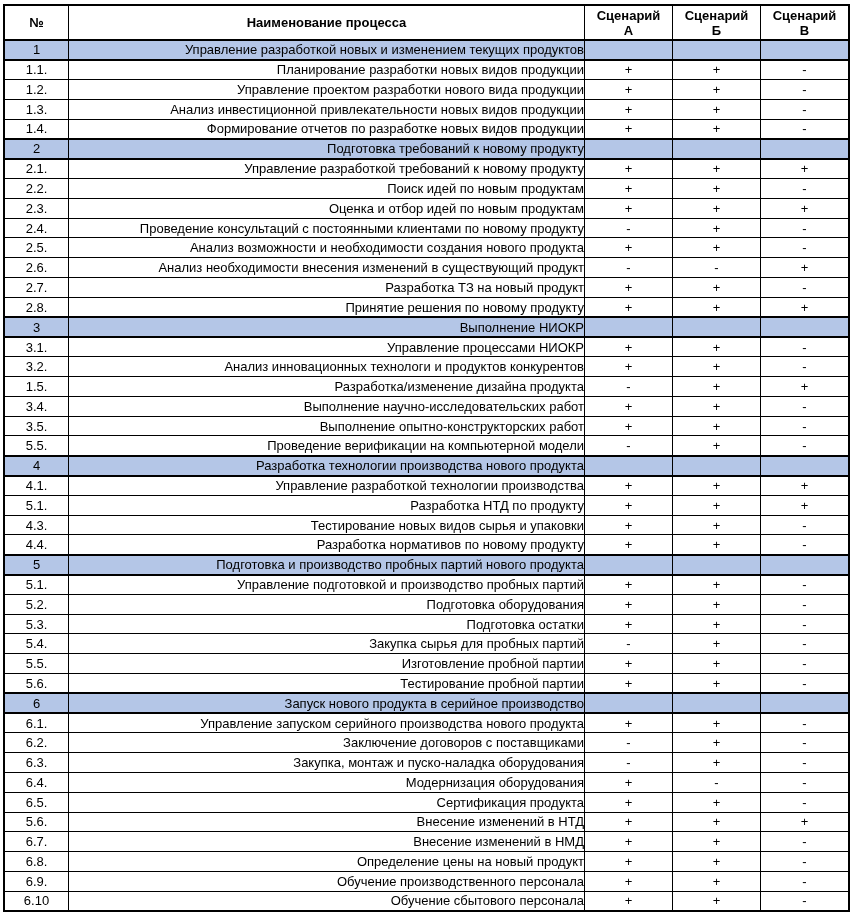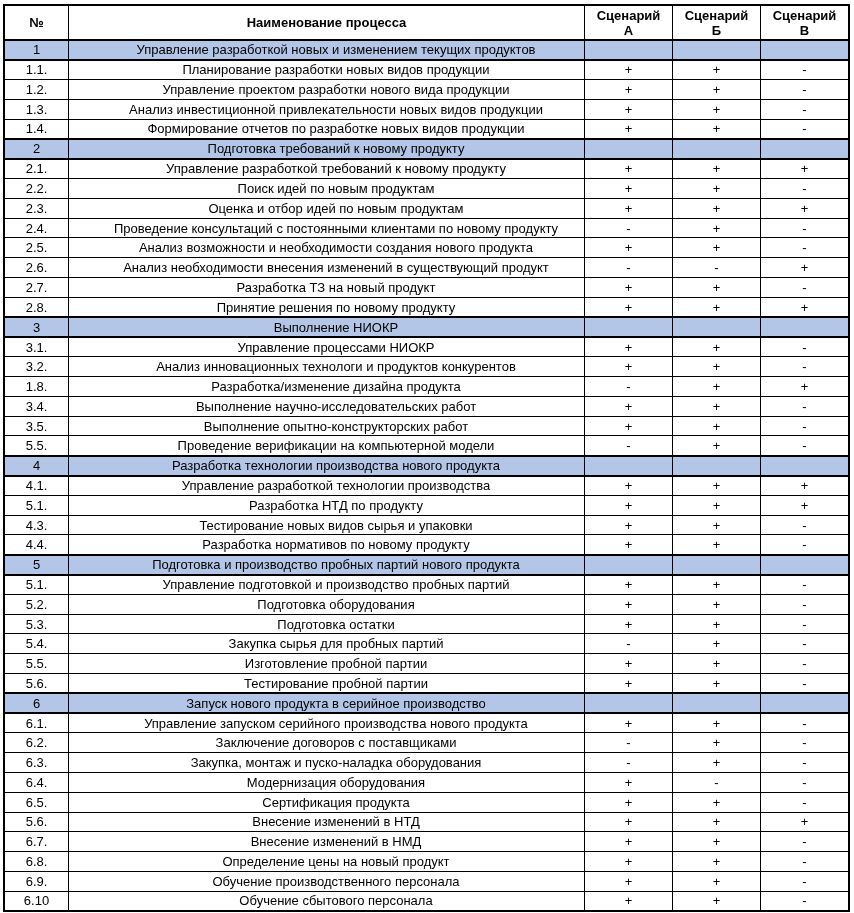--- a/index.html
+++ b/index.html
@@ -34,21 +34,21 @@
     font-weight: bold;
     text-align: center;
     height: 33px;
     background: #ffffff;
   }
   .col-num  { width: 63px; }
   .col-name { width: 515px; }
   .col-scn  { width: 87px; white-space: pre-line; }
   .process-table tbody tr { height: 19.8px; }
   .process-table td.cell-num  { text-align: center; white-space: nowrap; }
-  .process-table td.cell-name { text-align: center; padding-left: 19px; white-space: nowrap; }
+  .process-table td.cell-name { text-align: right; padding-left: 19px; white-space: nowrap; }
   .process-table td.cell-val  { text-align: center; white-space: nowrap; }
   .process-table tr.section td {
     background: var(--section-bg, #B4C6E7);
     border-top: 2px solid #000;
     border-bottom: 2px solid #000;
   }
 </style>
 </head>
 <body>
 
@@ -179,21 +179,21 @@
         <td class="cell-val">-</td>
       </tr>
       <tr class="item">
         <td class="cell-num">3.2.</td>
         <td class="cell-name">Анализ инновационных технологи и продуктов конкурентов</td>
         <td class="cell-val">+</td>
         <td class="cell-val">+</td>
         <td class="cell-val">-</td>
       </tr>
       <tr class="item">
-        <td class="cell-num">1.8.</td>
+        <td class="cell-num">1.5.</td>
         <td class="cell-name">Разработка/изменение дизайна продукта</td>
         <td class="cell-val">-</td>
         <td class="cell-val">+</td>
         <td class="cell-val">+</td>
       </tr>
       <tr class="item">
         <td class="cell-num">3.4.</td>
         <td class="cell-name">Выполнение научно-исследовательских работ</td>
         <td class="cell-val">+</td>
         <td class="cell-val">+</td>

